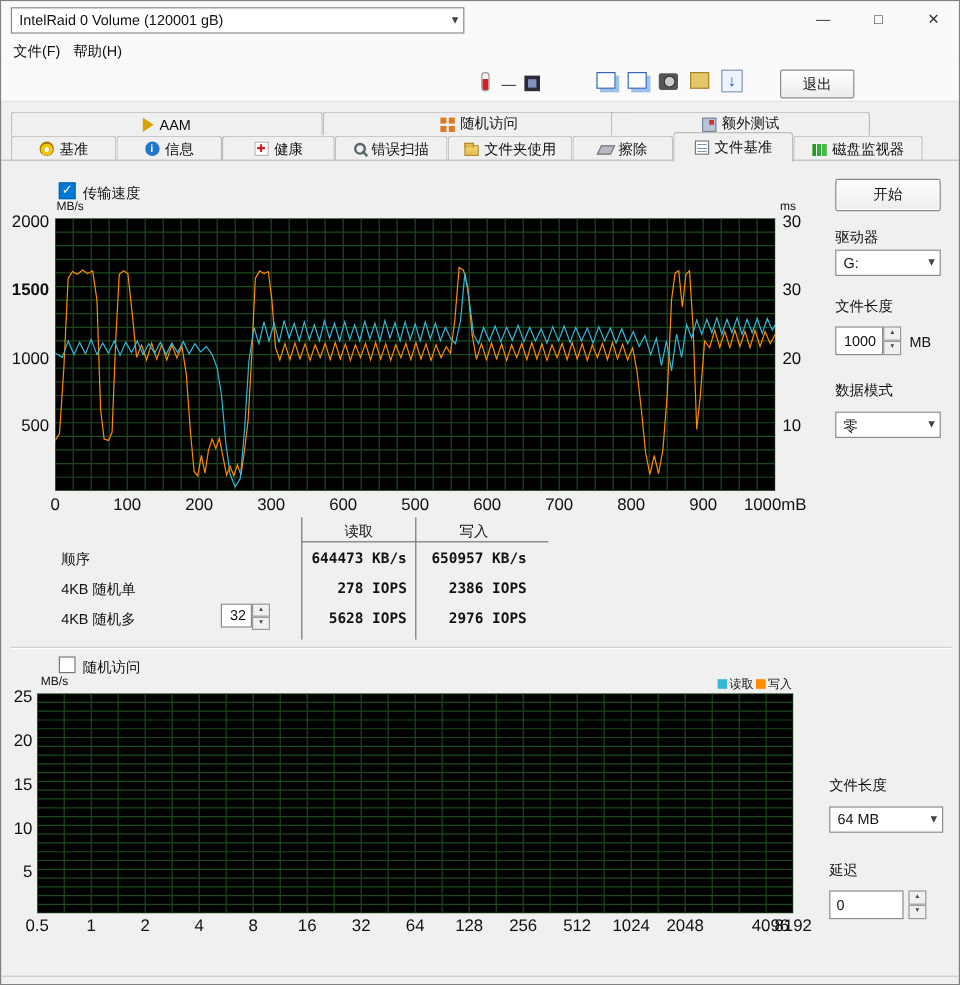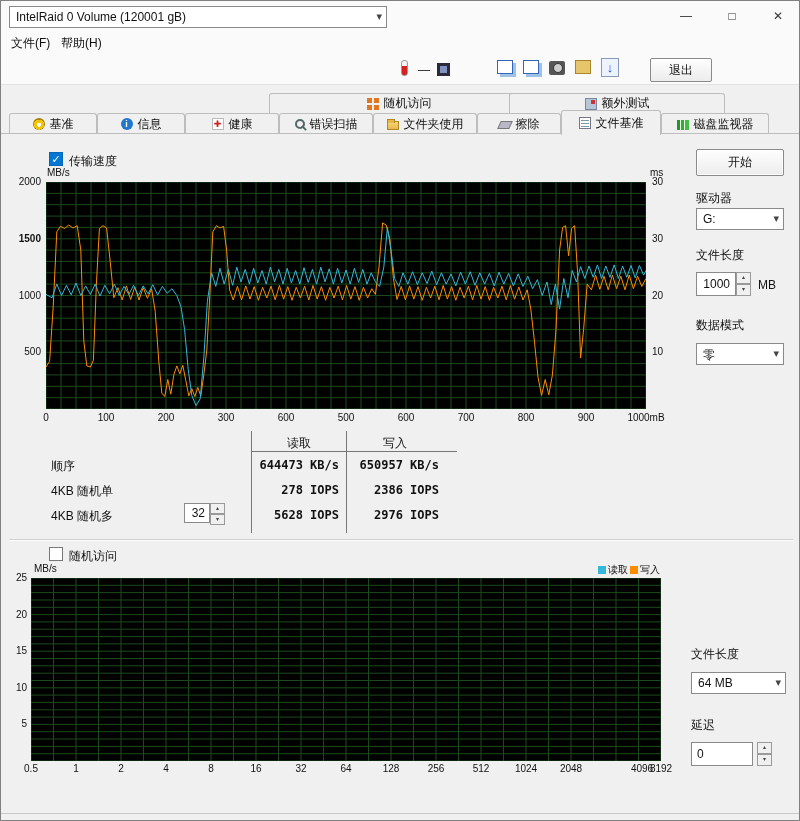--- a/index.html
+++ b/index.html
@@ -74,21 +74,21 @@
 .spin-box{position:absolute;background:#fff;border:1px solid #8a8a8a;text-align:right;padding:4px 5px;font-size:12px}
 .stepper{position:absolute;width:15px;display:flex;flex-direction:column}
 .step{flex:1;border:1px solid #9a9a9a;background:#f0f0f0;font-size:6px;line-height:9px;text-align:center;color:#444}
 
 
 #chart0{position:absolute;left:45px;top:181px;width:600px;height:227px}
 #chart1{position:absolute;left:30px;top:577px;width:630px;height:183px}
 .unit{position:absolute;font-size:10px;color:#111}
 .u-mbs1{left:46px;top:166px}.u-ms{left:649px;top:166px}.u-mbs2{left:33px;top:562px}
 .ticks{position:absolute}
-.ticks span{position:absolute;font-size:10px;color:#111;white-space:nowrap}
+.ticks span{position:absolute;font-size:14px;color:#111;white-space:nowrap}
 .t0-yl{left:2px;top:181px;width:40px;height:227px}.t0-yl span{right:2px}
 .t0-yr{left:649px;top:181px;width:36px;height:227px}.t0-yr span{left:2px}
 .t0-x{left:45px;top:411px;width:620px;height:12px}
 .t1-yl{left:2px;top:577px;width:26px;height:183px}.t1-yl span{right:2px}
 .t1-x{left:30px;top:762px;width:660px;height:12px}
 
 
 .legend{position:absolute;left:597px;top:562px;font-size:10px;display:flex;align-items:center;gap:2px}
 .lsq{width:8px;height:8px;display:inline-block}
 
@@ -130,20 +130,24 @@
   <span class="i-thermo"></span>
   <span class="temp-dash">—</span>
   <span class="i-sensor"></span>
   <span class="tool-ic i-copy ic-copy1"></span>
   <span class="tool-ic i-copy ic-copy2"></span>
   <span class="tool-ic i-camera"></span>
   <span class="tool-ic i-save"></span>
   <span class="i-down">↓</span>
   <div class="btn exit-btn">退出</div>
 
+  <div class="tab" style="left:8px;top:92px;width:260px;height:20px">
+    <span class="ticon i-speaker"></span>
+    <span>AAM</span>
+  </div>
   <div class="tab" style="left:268px;top:92px;width:260px;height:20px">
     <span class="ticon i-random"></span>
     <span>随机访问</span>
   </div>
   <div class="tab" style="left:508px;top:92px;width:216px;height:20px">
     <span class="ticon i-extra"></span>
     <span>额外测试</span>
   </div>
 
   <div class="tab" style="left:8px;top:112px;width:88px;height:21px">

